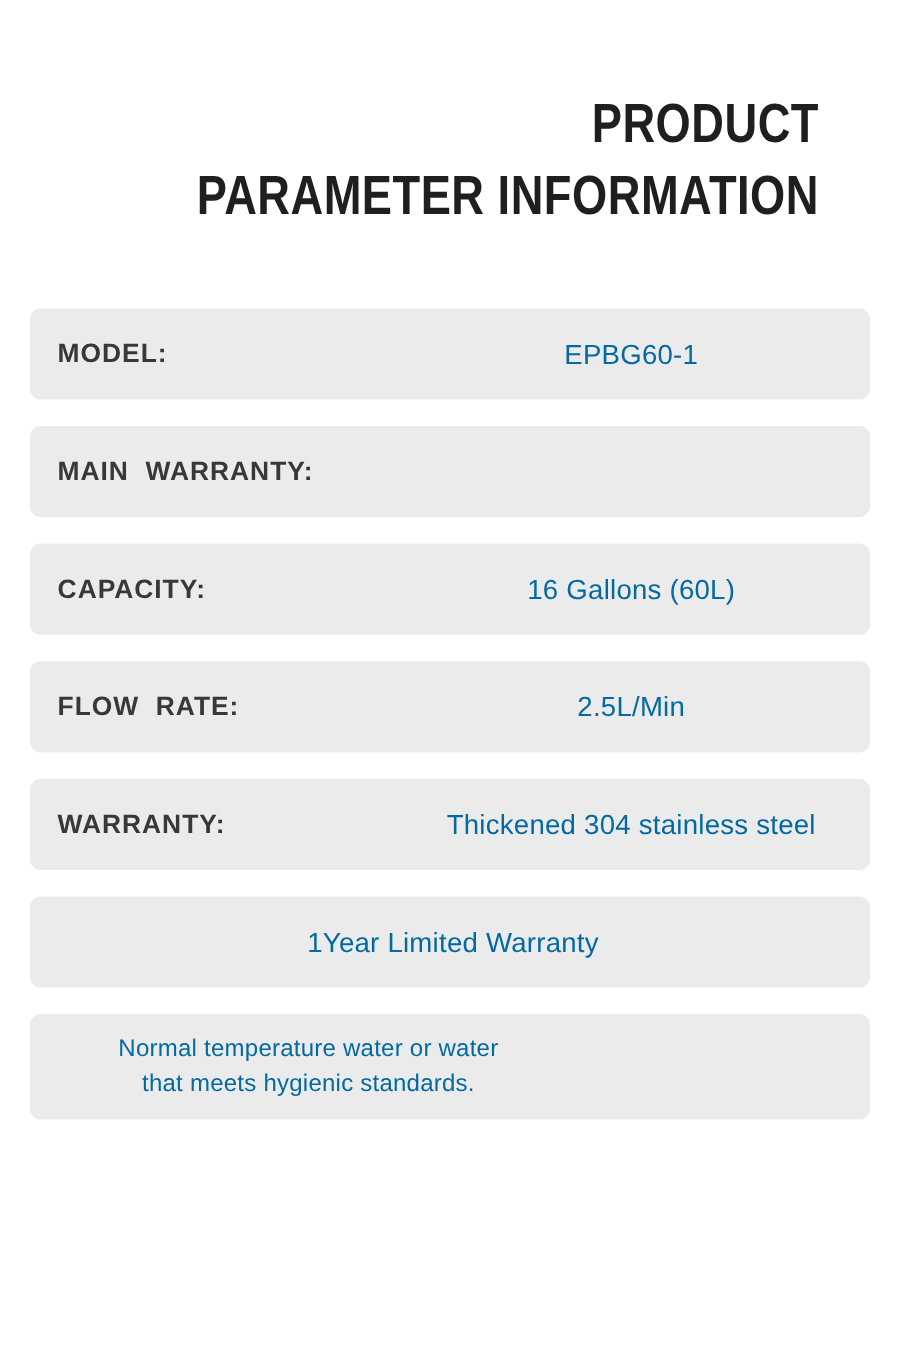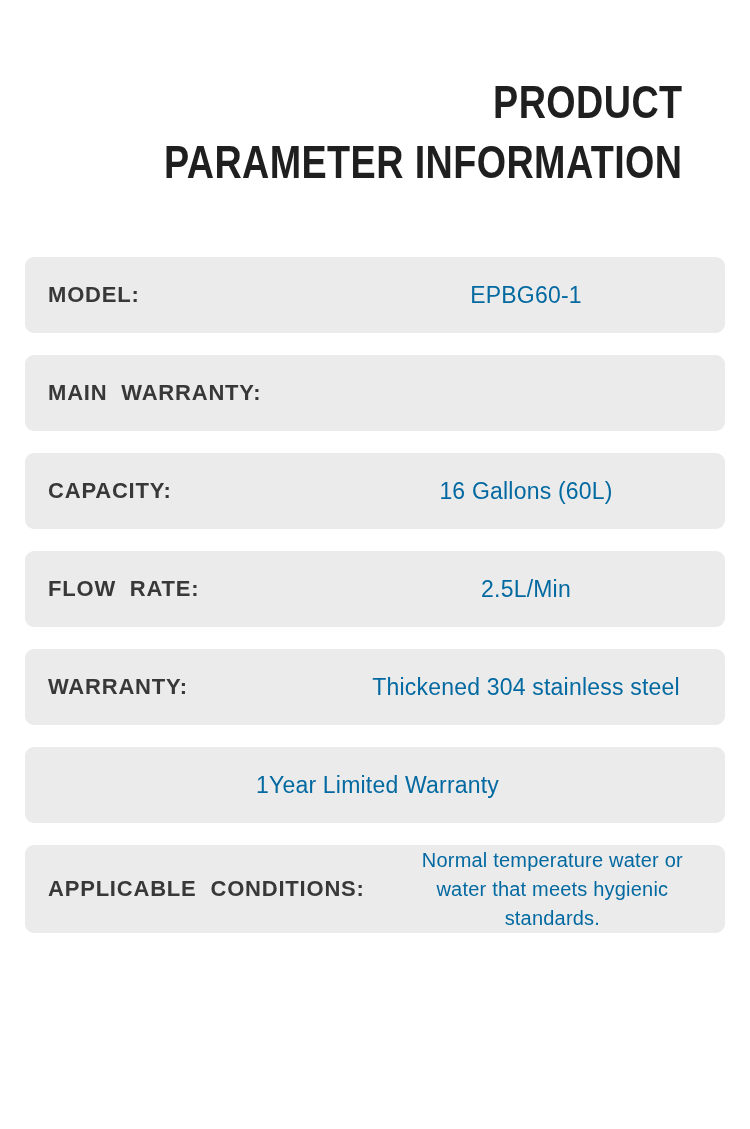--- a/index.html
+++ b/index.html
@@ -117,18 +117,17 @@
     <div class="spec-row">
       <div class="spec-label">WARRANTY:</div>
       <div class="spec-value">Thickened 304 stainless steel</div>
     </div>
 
     <div class="spec-row">
       <div class="spec-value">1Year Limited Warranty</div>
     </div>
 
     <div class="spec-row tall">
-      <div class="spec-label">APPLICABLE CONDITIONS:</div>
       <div class="spec-value">Normal temperature water or water that meets hygienic standards.</div>
     </div>
 
   </div>
 </div>
 
 </body></html>

